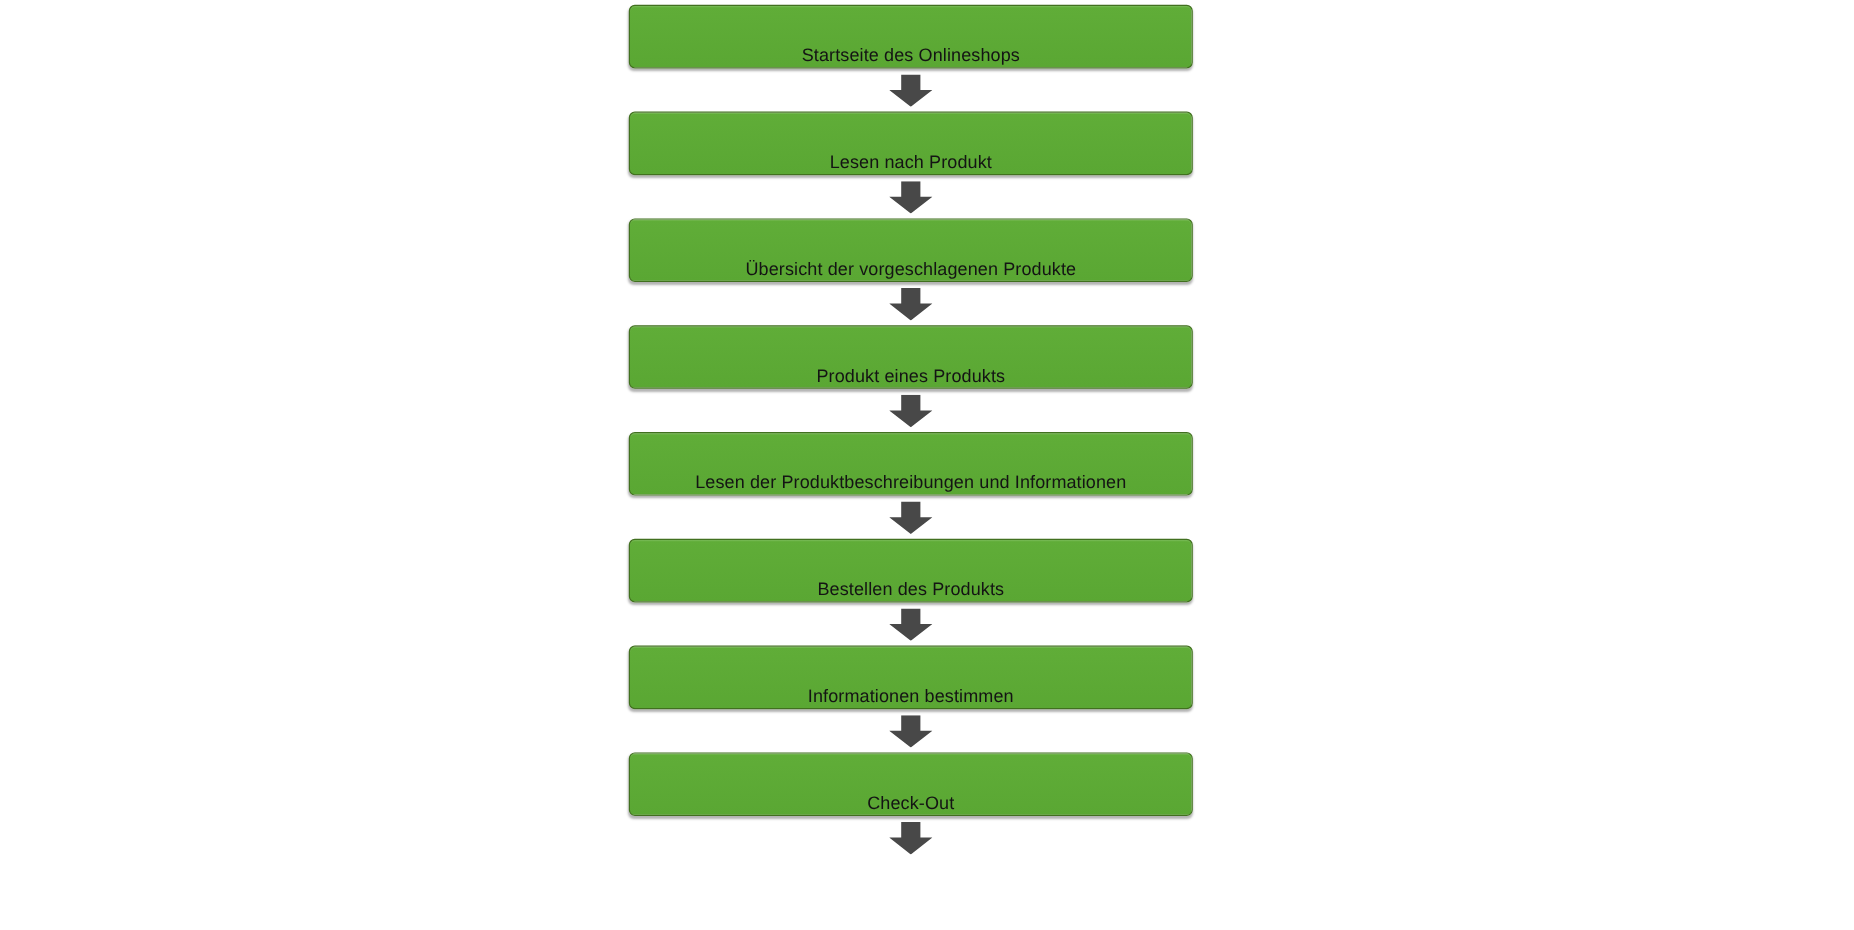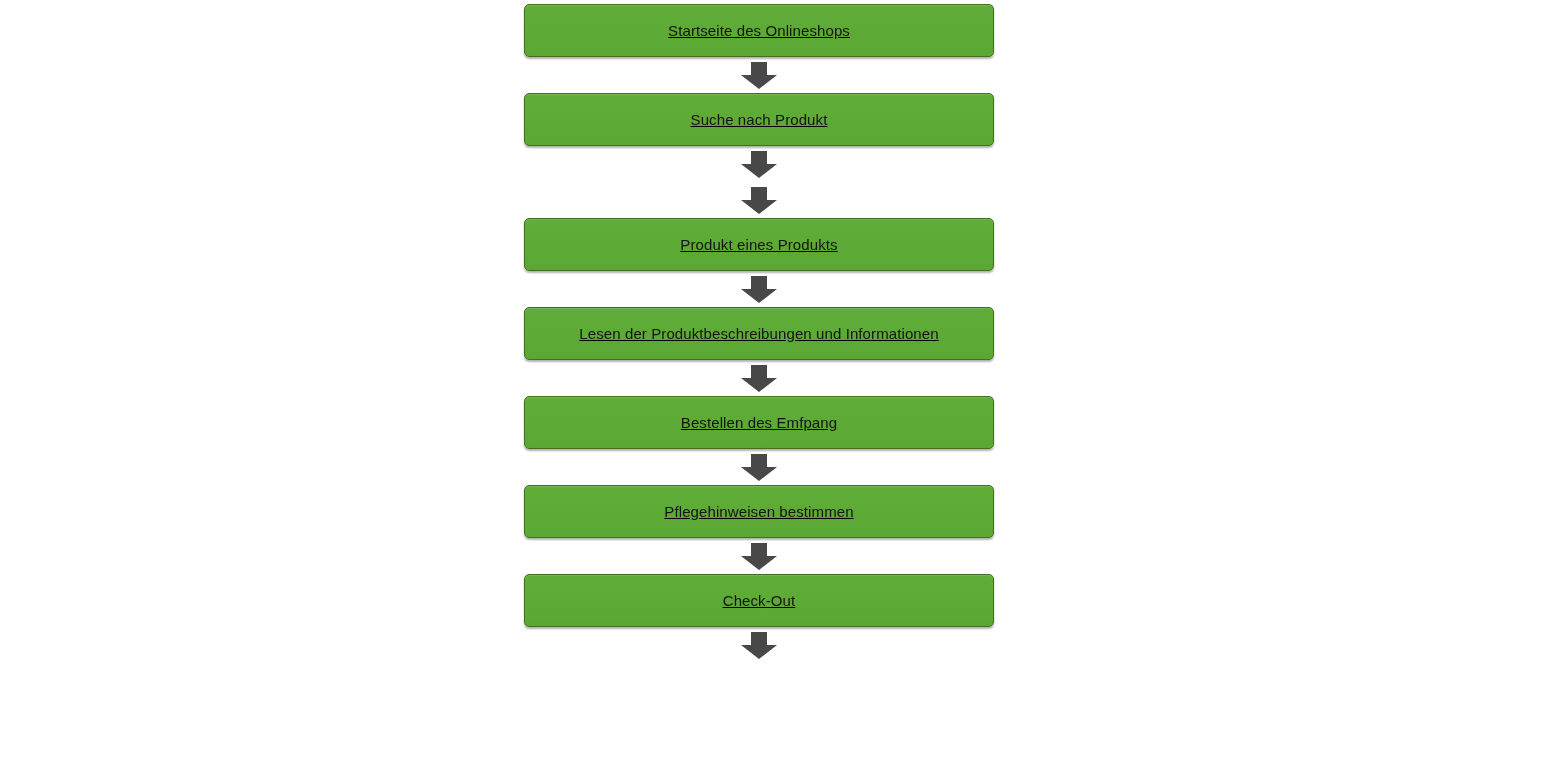--- a/index.html
+++ b/index.html
@@ -29,27 +29,26 @@
     top: 4px;
     width: 470px;
     display: flex;
     flex-direction: column;
     align-items: center;
   }
   .step-box {
     width: 100%;
     height: 53px;
     display: flex;
-    align-items: center;
+    align-items: flex-end;
     justify-content: center;
     background: linear-gradient(to bottom, var(--box-fill-light), var(--box-fill));
     border: 1px solid var(--box-border);
     border-radius: 5px;
     box-shadow: 0 2px 2px rgba(0,0,0,0.30), inset 0 1px 0 rgba(255,255,255,0.12);
-    text-decoration: underline;
   }
   .step-label {
     font-size: 15px;
     color: var(--text-color);
     text-align: center;
     letter-spacing: 0.1px;
     line-height: 1.2;
     padding: 0 10px;
   }
   .arrow-wrap {
@@ -71,29 +70,32 @@
       <span class="step-label">Startseite des Onlineshops</span>
     </div>
 
     <div class="arrow-wrap">
       <svg width="36" height="27" viewBox="0 0 36 27" aria-hidden="true">
         <polygon points="10,0 26,0 26,13 36,13 18,27 0,13 10,13" fill="currentColor"></polygon>
       </svg>
     </div>
 
     <div class="step-box">
-      <span class="step-label">Suche nach Produkt</span>
+      <span class="step-label">Lesen nach Produkt</span>
     </div>
 
     <div class="arrow-wrap">
       <svg width="36" height="27" viewBox="0 0 36 27" aria-hidden="true">
         <polygon points="10,0 26,0 26,13 36,13 18,27 0,13 10,13" fill="currentColor"></polygon>
       </svg>
     </div>
 
+    <div class="step-box">
+      <span class="step-label">Übersicht der vorgeschlagenen Produkte</span>
+    </div>
 
     <div class="arrow-wrap">
       <svg width="36" height="27" viewBox="0 0 36 27" aria-hidden="true">
         <polygon points="10,0 26,0 26,13 36,13 18,27 0,13 10,13" fill="currentColor"></polygon>
       </svg>
     </div>
 
     <div class="step-box">
       <span class="step-label">Produkt eines Produkts</span>
     </div>
@@ -108,31 +110,31 @@
       <span class="step-label">Lesen der Produktbeschreibungen und Informationen</span>
     </div>
 
     <div class="arrow-wrap">
       <svg width="36" height="27" viewBox="0 0 36 27" aria-hidden="true">
         <polygon points="10,0 26,0 26,13 36,13 18,27 0,13 10,13" fill="currentColor"></polygon>
       </svg>
     </div>
 
     <div class="step-box">
-      <span class="step-label">Bestellen des Emfpang</span>
+      <span class="step-label">Bestellen des Produkts</span>
     </div>
 
     <div class="arrow-wrap">
       <svg width="36" height="27" viewBox="0 0 36 27" aria-hidden="true">
         <polygon points="10,0 26,0 26,13 36,13 18,27 0,13 10,13" fill="currentColor"></polygon>
       </svg>
     </div>
 
     <div class="step-box">
-      <span class="step-label">Pflegehinweisen bestimmen</span>
+      <span class="step-label">Informationen bestimmen</span>
     </div>
 
     <div class="arrow-wrap">
       <svg width="36" height="27" viewBox="0 0 36 27" aria-hidden="true">
         <polygon points="10,0 26,0 26,13 36,13 18,27 0,13 10,13" fill="currentColor"></polygon>
       </svg>
     </div>
 
     <div class="step-box">
       <span class="step-label">Check-Out</span>

